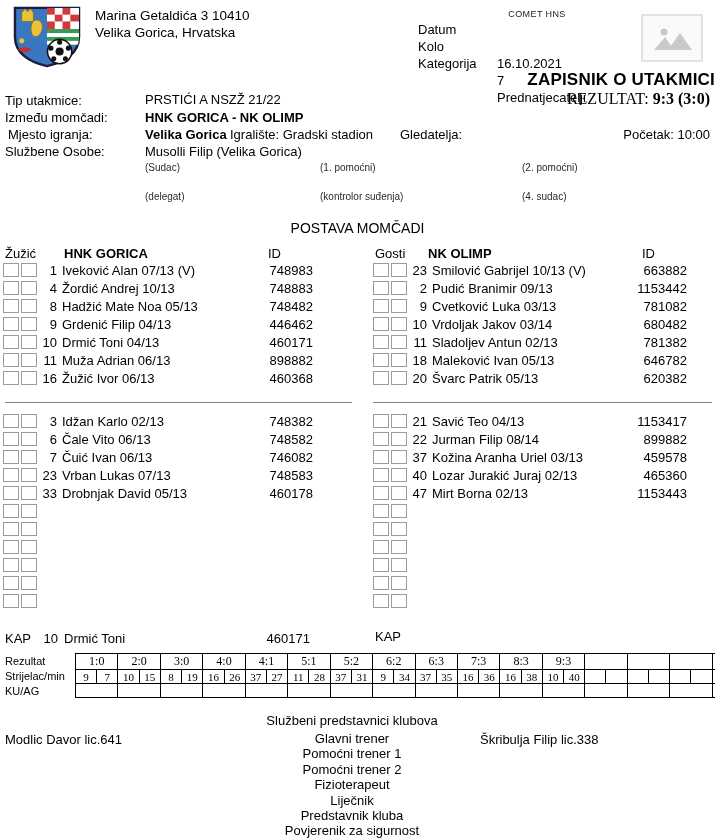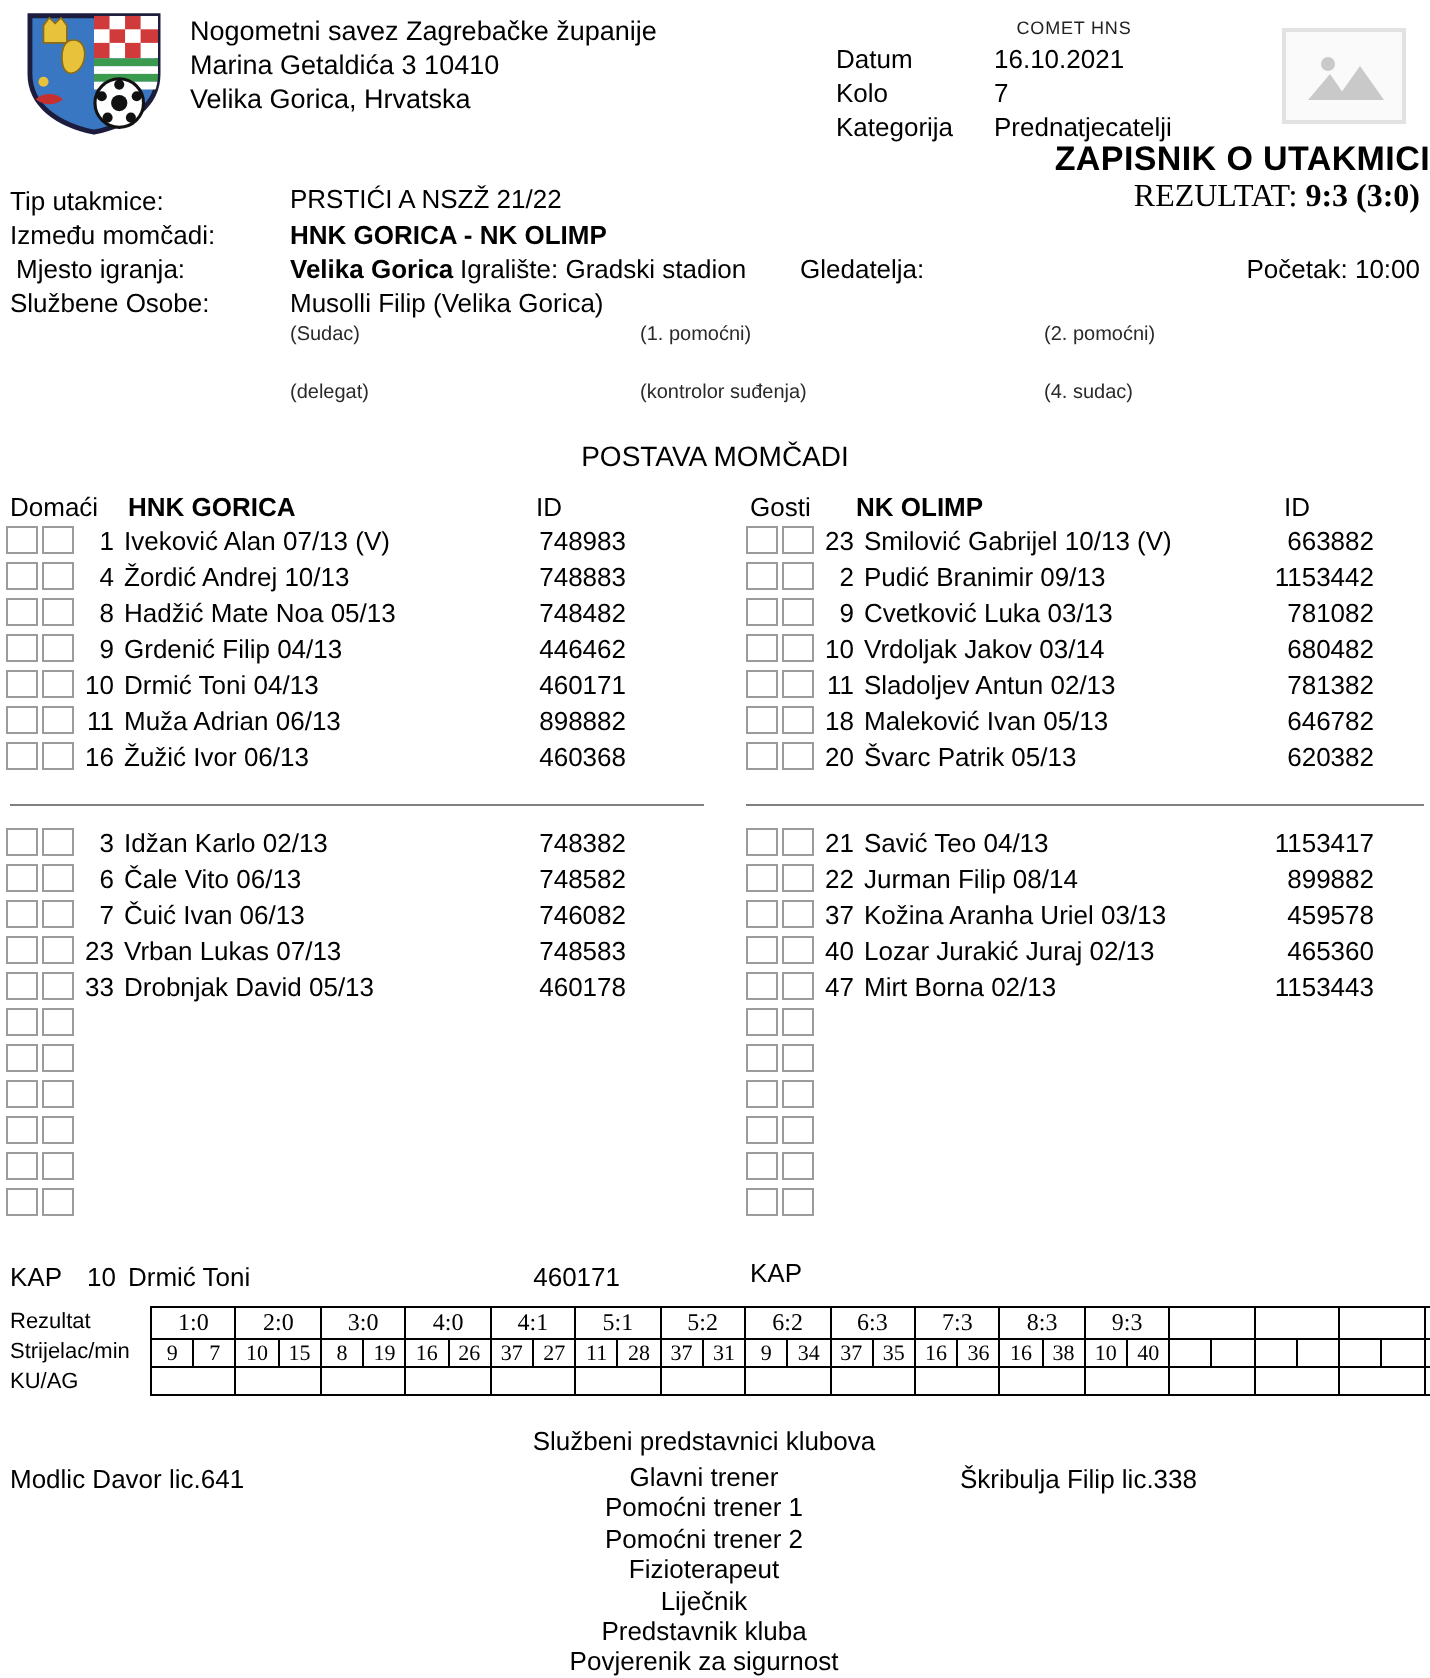--- a/index.html
+++ b/index.html
@@ -7,21 +7,21 @@
         font-family:"Liberation Sans",sans-serif;color:#000;font-size:13px;}
   .abs{position:absolute;}
   .b{font-weight:bold;}
   .small{font-size:10px;color:#2a2a2a;}
   .nowrap{white-space:nowrap;font-family:Liberation Serif, serif;}
 
   
   .org-line{line-height:17px;font-size:13.5px;white-space:nowrap;}
   .comet{font-size:9px;letter-spacing:.4px;color:#222;text-align:center;width:80px;}
   .meta-label{position:absolute;left:0;}
-  .meta-value{position:absolute;left:79px;white-space:nowrap;}
+  .meta-value{position:absolute;left:79px;white-space:nowrap;margin-top:34px;}
   .meta-row{position:relative;height:17px;}
   .img-ph{background:#fafafa;border:2px solid #e2e2e2;display:flex;align-items:center;justify-content:center;}
 
   .title{width:100%;text-align:right;font-size:17px;font-weight:bold;letter-spacing:.2px;}
 
   
   .prow{position:relative;height:18px;display:flex;align-items:center;}
   .cb{display:inline-block;width:16px;height:14px;border:1px solid #9b9b9b;box-sizing:border-box;margin-right:2px;background:#fff;flex:0 0 auto;}
   .num{display:inline-block;width:18px;text-align:right;flex:0 0 auto;}
   .pname{margin-left:5px;white-space:nowrap;}
@@ -76,21 +76,20 @@
       <circle cx="53" cy="50" r="4.2" fill="#111111"></circle>
       <circle cx="53" cy="40.5" r="2.6" fill="#111111"></circle>
       <circle cx="62" cy="46.5" r="2.6" fill="#111111"></circle>
       <circle cx="59" cy="57.5" r="2.6" fill="#111111"></circle>
       <circle cx="47" cy="57.5" r="2.6" fill="#111111"></circle>
       <circle cx="44" cy="46.5" r="2.6" fill="#111111"></circle>
     </svg>
   </div>
 
   <div class="abs" style="left:95px;top:7px;">
-    <div class="org-line">Nogometni savez Zagrebačke županije</div>
     <div class="org-line">Marina Getaldića 3 10410</div>
     <div class="org-line">Velika Gorica, Hrvatska</div>
   </div>
 
   <div class="abs comet" style="left:497px;top:9px;">COMET HNS</div>
   <div class="abs" style="left:418px;top:22px;width:220px;">
     <div class="meta-row">
       <span class="meta-label">Datum</span>
       <span class="meta-value">16.10.2021</span>
     </div>
@@ -133,21 +132,21 @@
   <span class="abs small" style="left:145px;top:162px;">(Sudac)</span>
   <span class="abs small" style="left:320px;top:162px;">(1. pomoćni)</span>
   <span class="abs small" style="left:522px;top:162px;">(2. pomoćni)</span>
 
   <span class="abs small" style="left:145px;top:191px;">(delegat)</span>
   <span class="abs small" style="left:320px;top:191px;">(kontrolor suđenja)</span>
   <span class="abs small" style="left:522px;top:191px;">(4. sudac)</span>
 
   <div class="abs" style="top:220px;left:0;width:100%;text-align:center;font-size:14px;">POSTAVA MOMČADI</div>
 
-  <span class="abs" style="left:5px;top:246px;">Domaći</span>
+  <span class="abs" style="left:5px;top:246px;">Žužić</span>
   <span class="abs b" style="left:64px;top:246px;">HNK GORICA</span>
   <span class="abs" style="left:268px;top:246px;">ID</span>
   <span class="abs" style="left:375px;top:246px;">Gosti</span>
   <span class="abs b" style="left:428px;top:246px;">NK OLIMP</span>
   <span class="abs" style="left:642px;top:246px;">ID</span>
 
   <div class="abs" id="home-starters" style="left:3px;top:261px;width:352px;">
       <div class="prow home">
         <span class="cb"></span>
         <span class="cb"></span>

